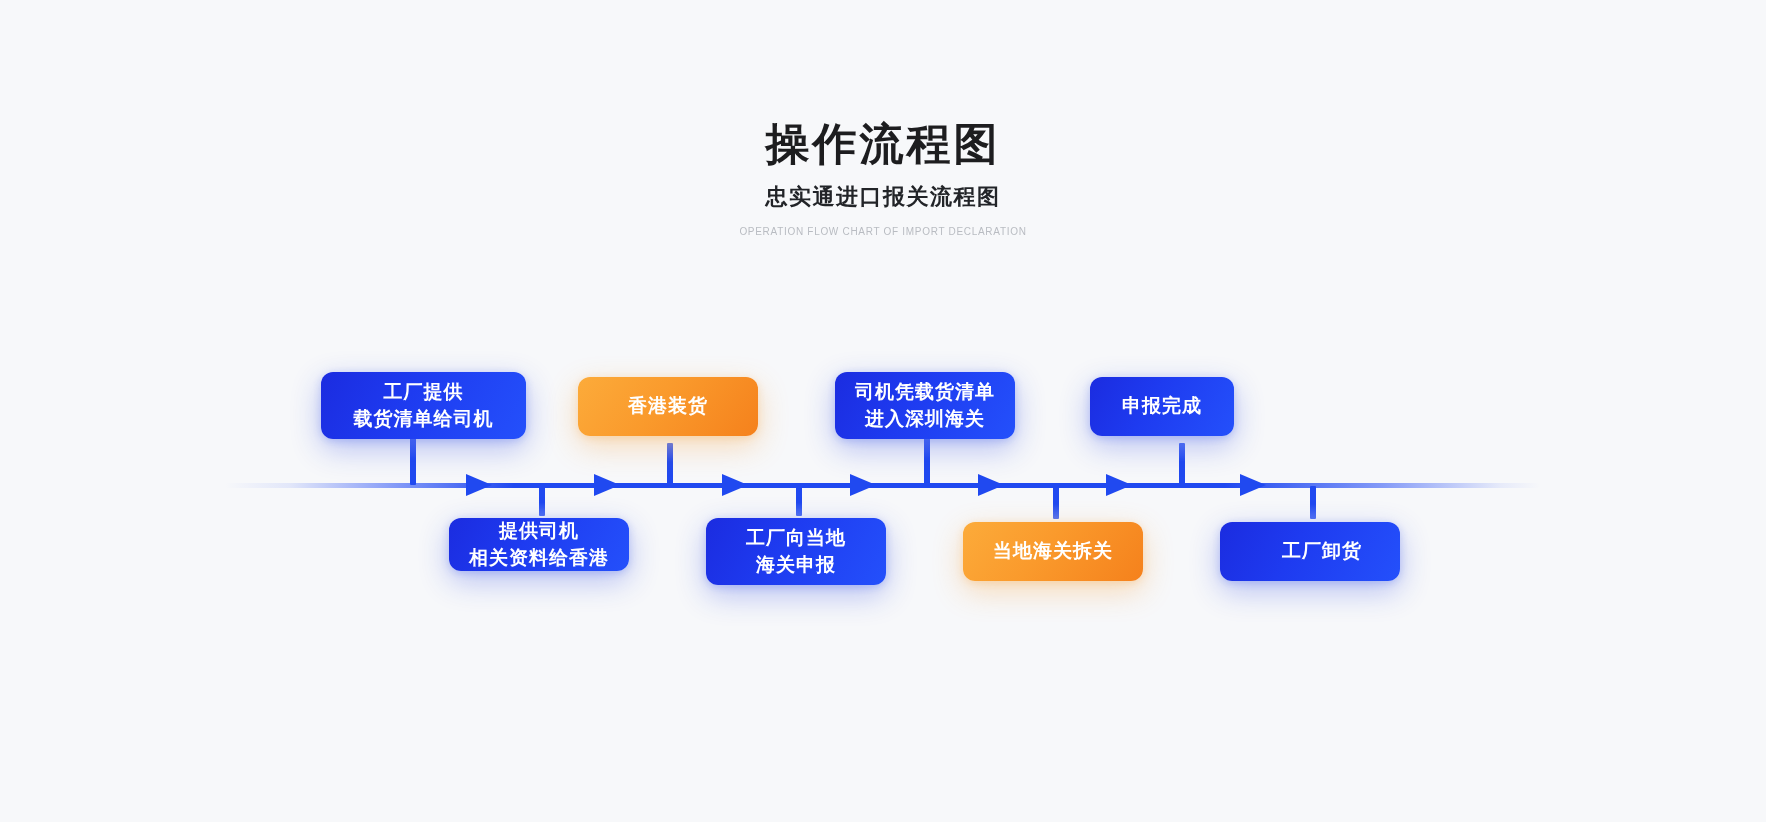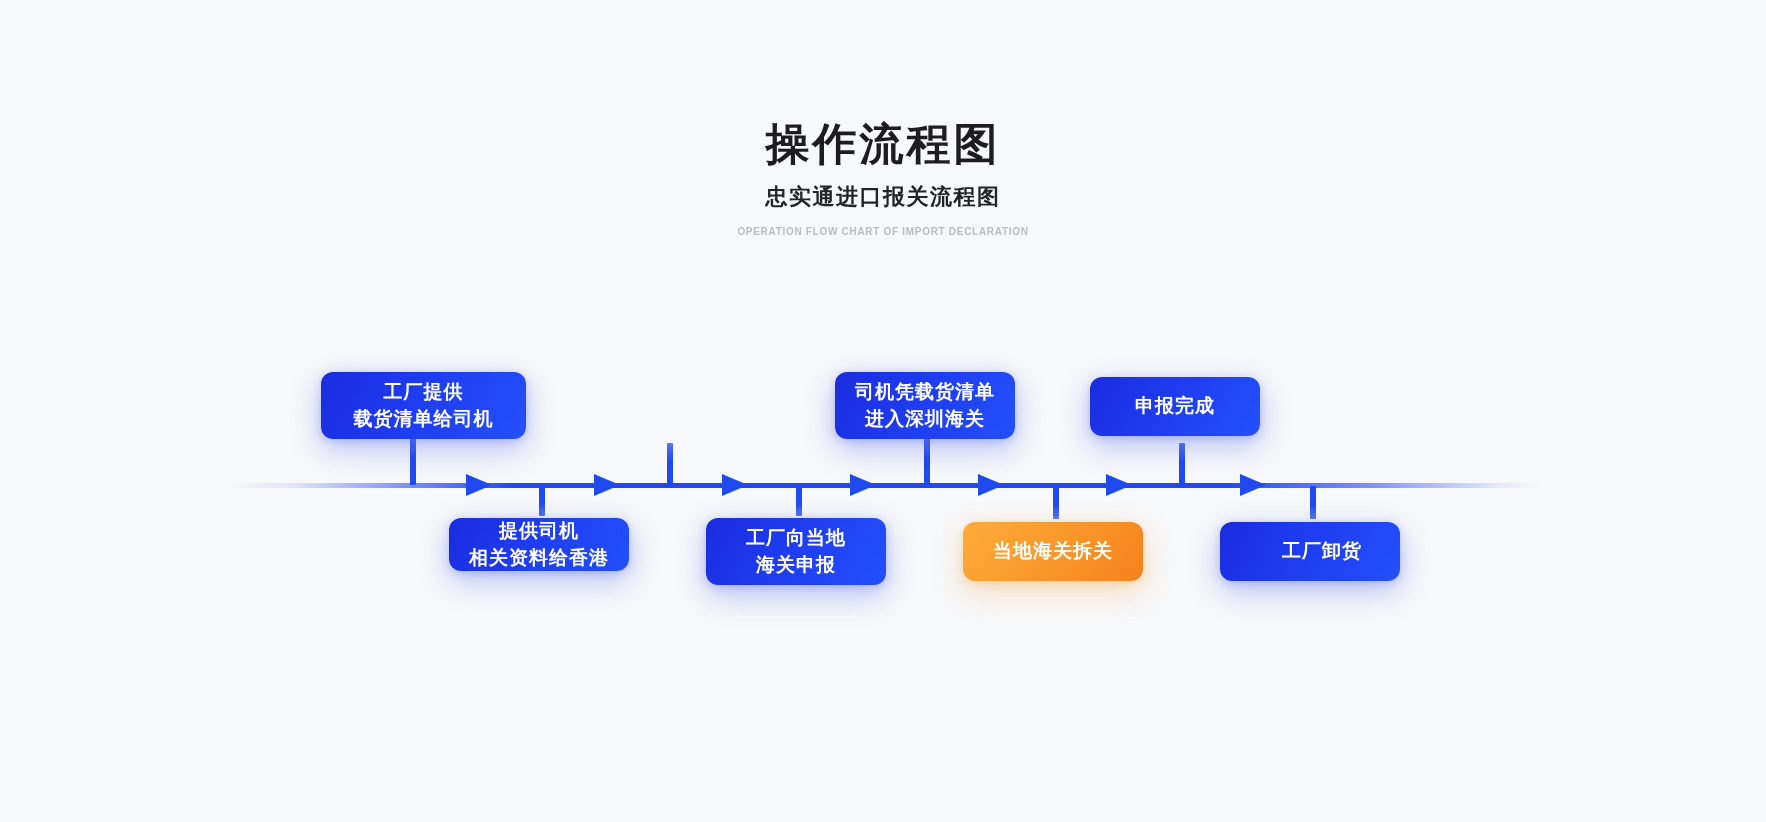--- a/index.html
+++ b/index.html
@@ -41,21 +41,21 @@
   }
   .sub-title {
     font-size: 22px;
     font-weight: 700;
     color: #222428;
     letter-spacing: 1.5px;
     margin: 12px 0 0 0;
   }
   .eng-title {
     font-size: 10px;
-    font-weight: 700;
+    font-weight: 400;
     color: #b9bcc2;
     letter-spacing: 0.7px;
     margin: 14px 0 0 0;
   }
 
   
   .timeline-wrap {
     position: absolute;
     left: 0;
     top: 0;
@@ -169,27 +169,30 @@
     <div class="stem down" style="left:1053px; top:486px; height:33px;"></div>
     <div class="stem down" style="left:1310px; top:486px; height:33px;"></div>
 
   </div>
 
   <div class="card blue" style="left:321px;  top:372px; width:205px; height:67px;">
     <span class="label">工厂提供
 载货清单给司机</span>
   </div>
 
+  <div class="card orange" style="left:578px;  top:377px; width:180px; height:59px;">
+    <span class="label">香港装货</span>
+  </div>
 
   <div class="card blue" style="left:835px;  top:372px; width:180px; height:67px;">
     <span class="label">司机凭载货清单
 进入深圳海关</span>
   </div>
 
-  <div class="card blue" style="left:1090px; top:377px; width:170px; height:59px;">
+  <div class="card blue" style="left:1090px; top:377px; width:144px; height:59px;">
     <span class="label">申报完成</span>
   </div>
 
   <div class="card blue" style="left:449px;  top:518px; width:180px; height:53px;">
     <span class="label">提供司机
 相关资料给香港</span>
   </div>
 
   <div class="card blue" style="left:706px;  top:518px; width:180px; height:67px;">
     <span class="label">工厂向当地

